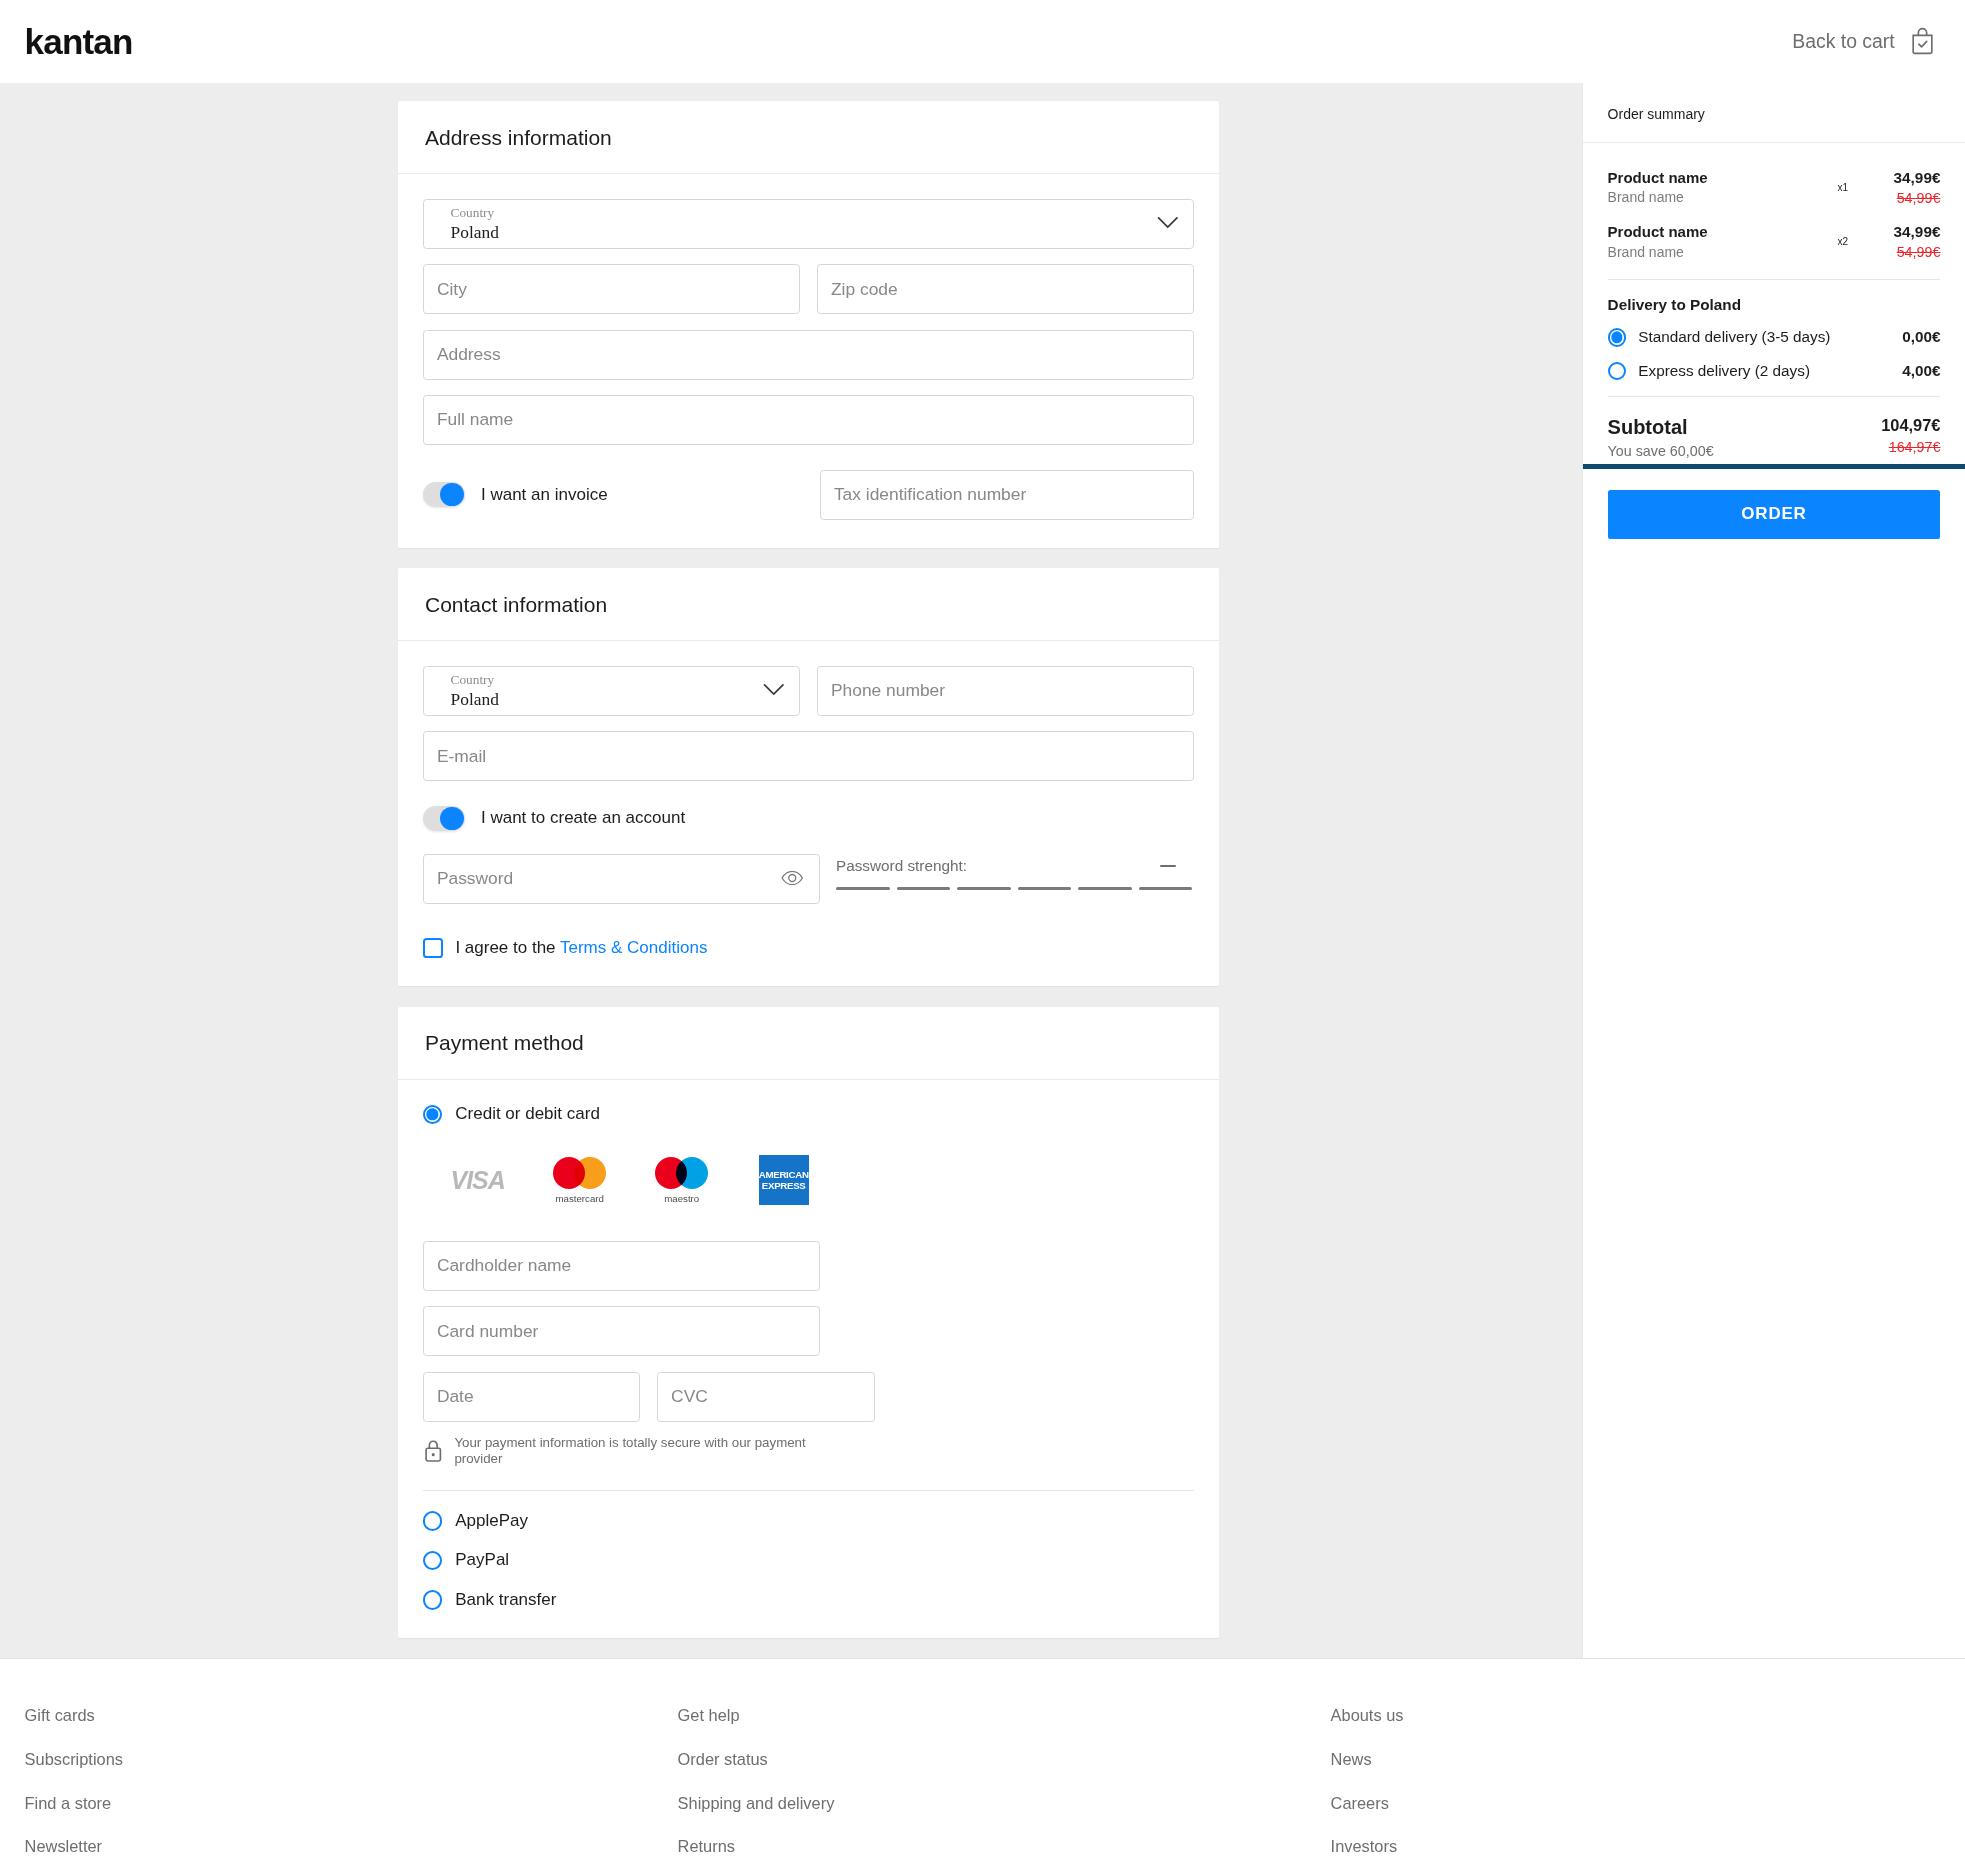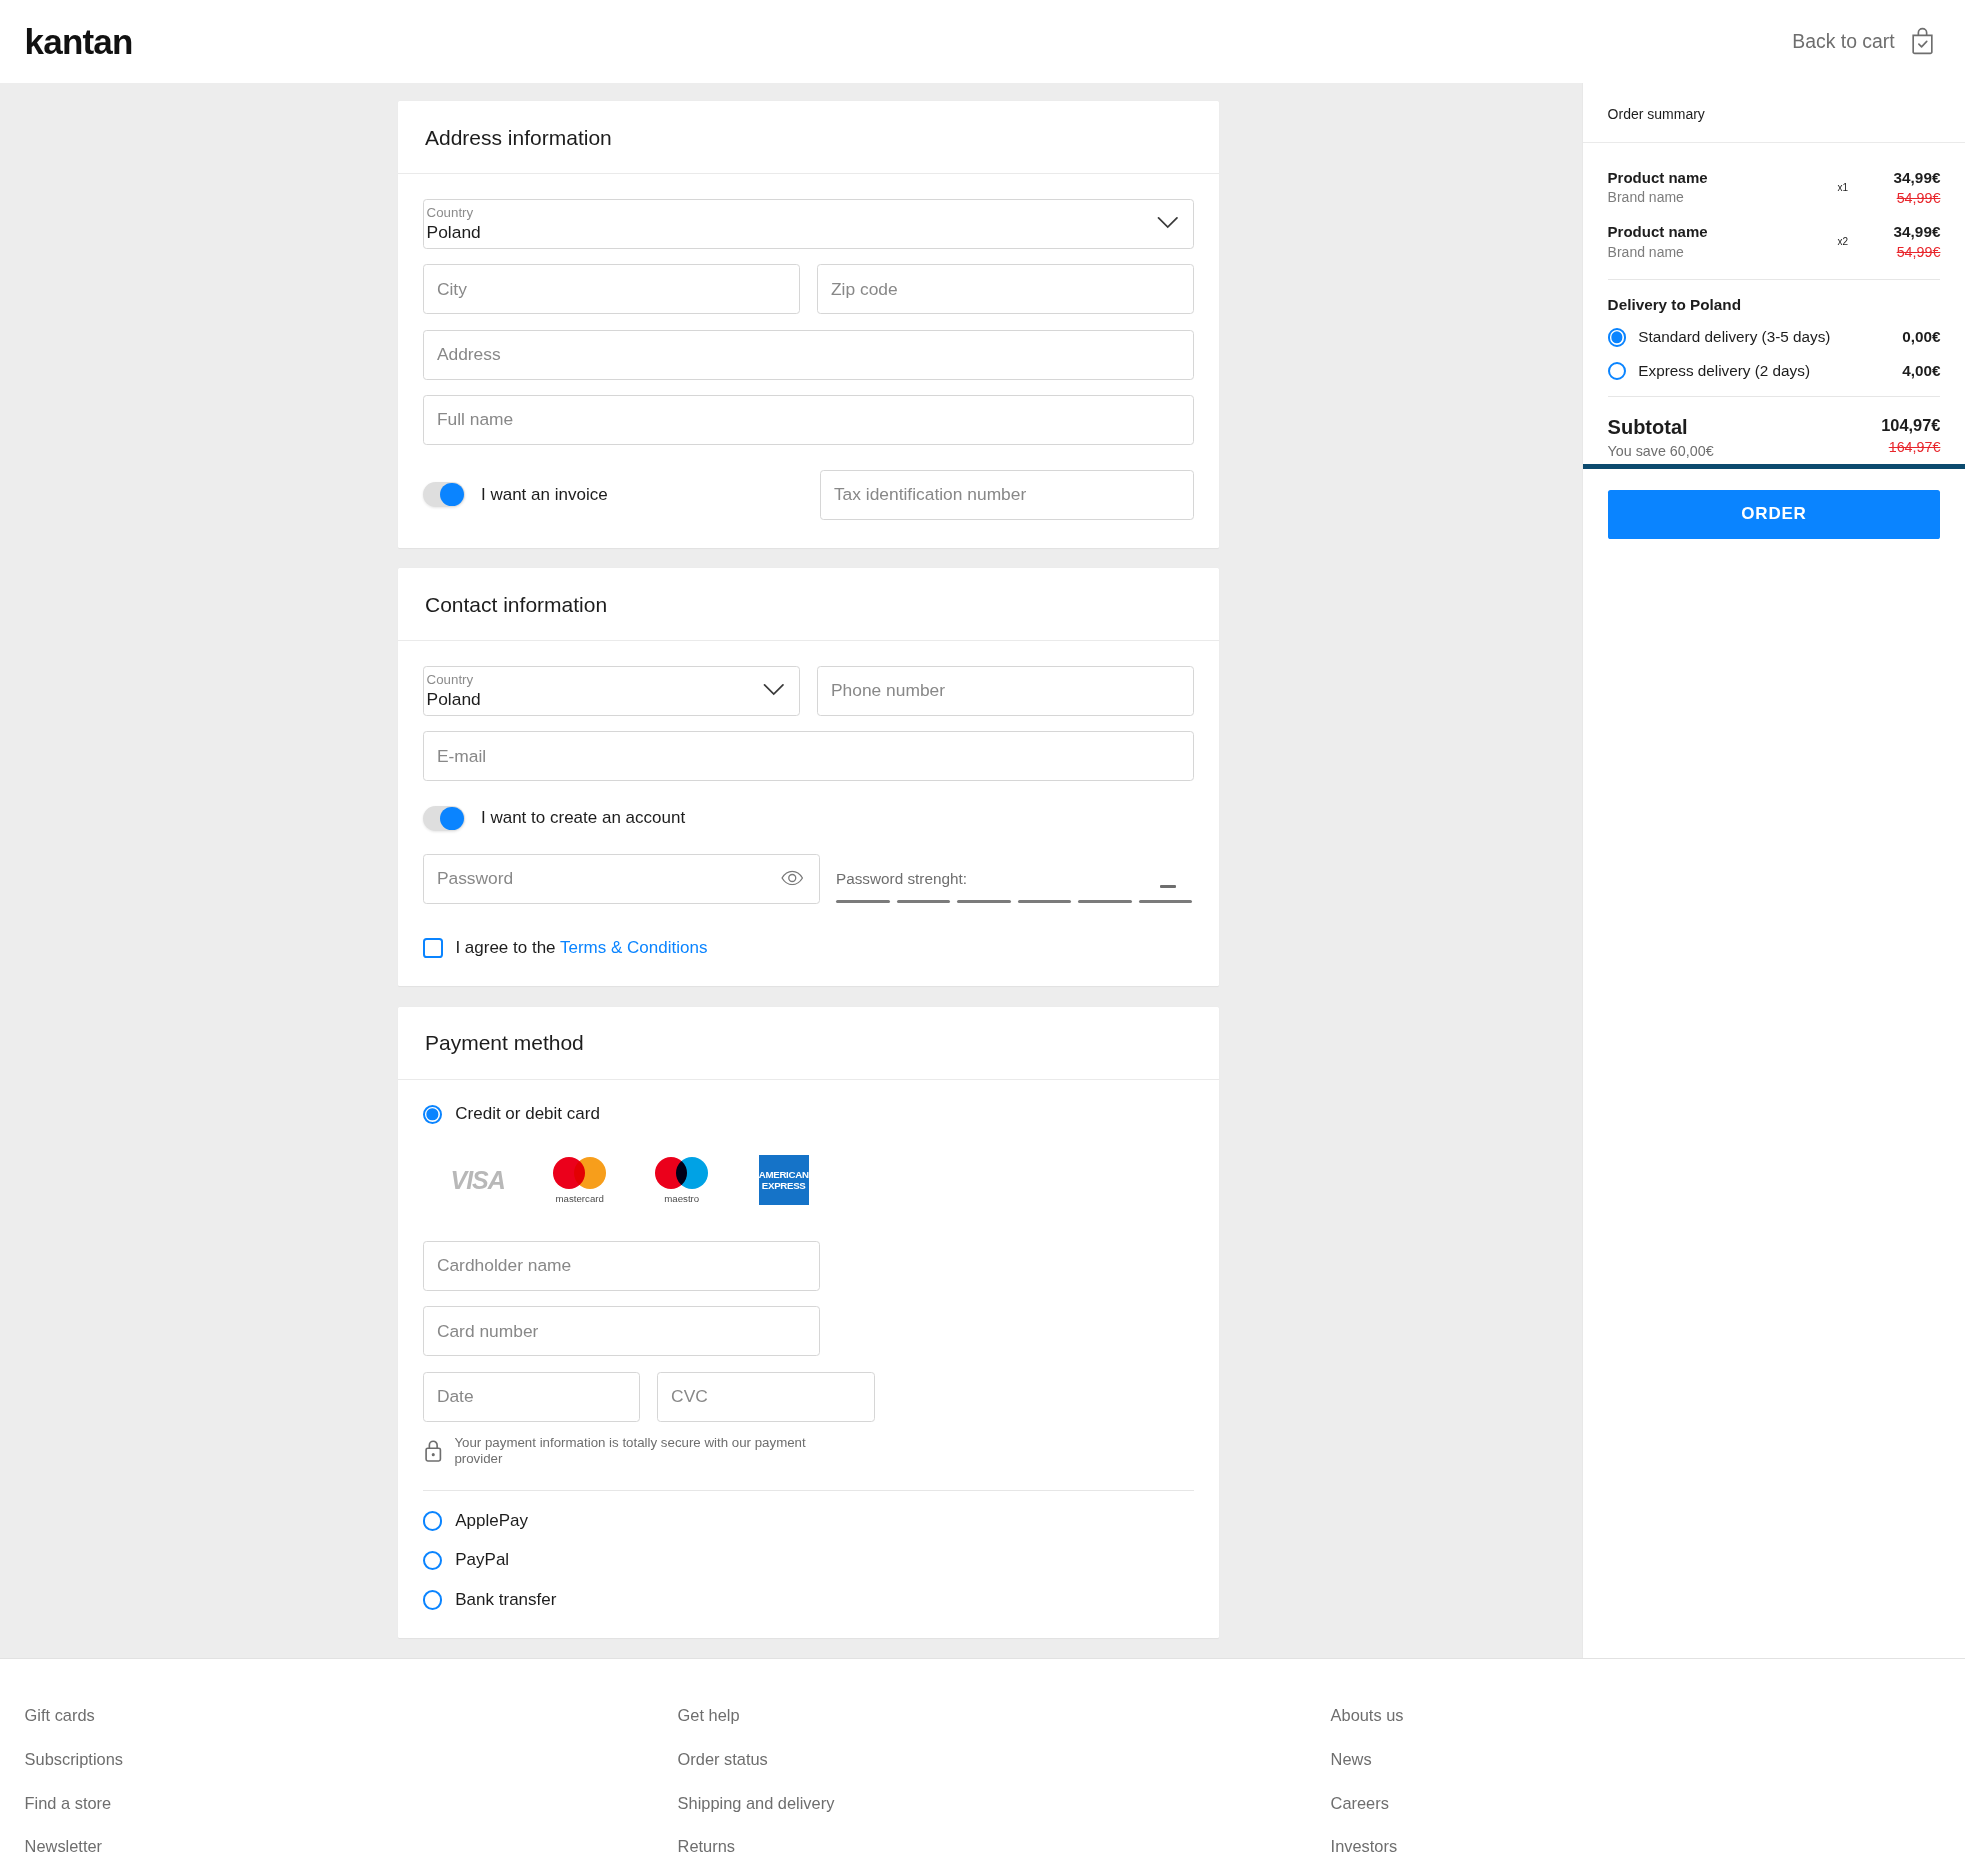--- a/index.html
+++ b/index.html
@@ -81,21 +81,21 @@
   .field {
     border: 1px solid #d6d6d6;
     border-radius: 3.6px;
     background: #ffffff;
     height: 50px;
     display: flex;
     align-items: center;
     padding: 0 13.3px;
     position: relative;
   }
-  .field.with-label { flex-direction: column; align-items: stretch; justify-content: center; padding: 0 3px; }
+  .field.with-label { flex-direction: column; align-items: stretch; justify-content: center; padding: 0 27px; font-family: Liberation Serif, serif; }
   .field-label {
     font-size: 13.3px;
     color: #8c8c8c;
     line-height: 1;
     margin-bottom: 4.6px;
   }
   .field-value {
     font-size: 17.4px;
     color: #1d1d1d;
     line-height: 1;
@@ -154,25 +154,24 @@
   .pass-right { flex: 1 1 auto; padding-top: 3.1px; }
   .eye-btn {
     position: absolute;
     right: 15.3px;
     top: 50%;
     transform: translateY(-50%);
     cursor: pointer;
   }
   .strength-head {
     display: flex;
-    align-items: flex-end;
+    align-items: center;
     justify-content: space-between;
     margin-bottom: 12.3px;
     padding-right: 18.4px;
-    margin-top: 13px;
   }
   .strength-label { font-size: 15.3px; color: #6e6e6e; }
   .strength-dash { width: 16.4px; height: 2.6px; background: #6e6e6e; border-radius: 1px; }
   .strength-bars { display: flex; gap: 6.7px; padding-right: 2px; }
   .strength-bar {
     flex: 1 1 0;
     height: 3.1px;
     background: #7b7b7b;
     border-radius: 1.5px;
   }

